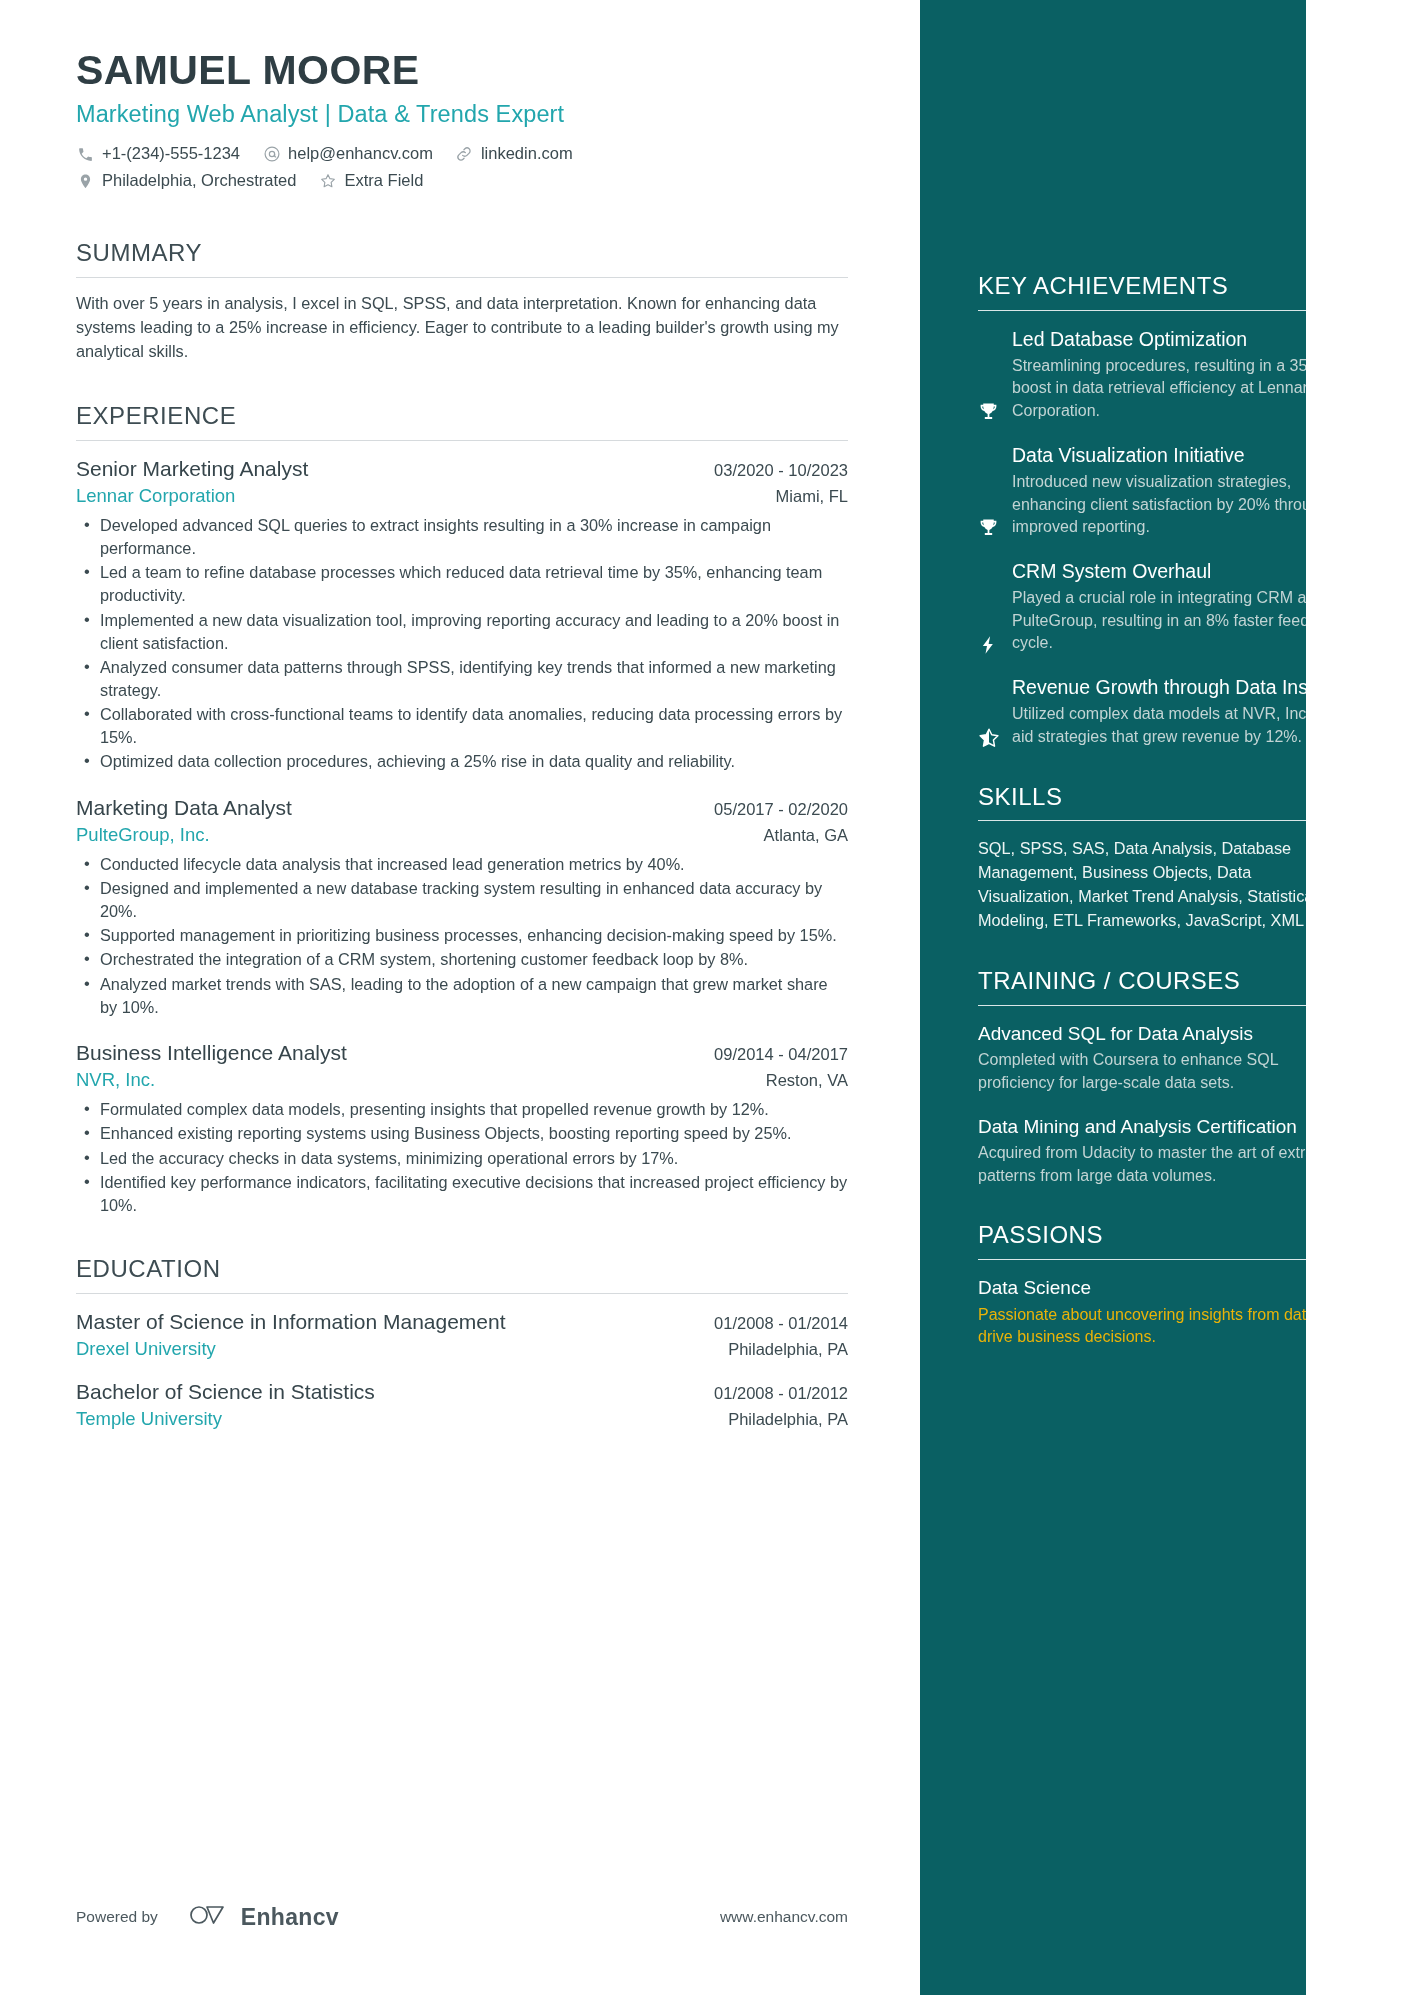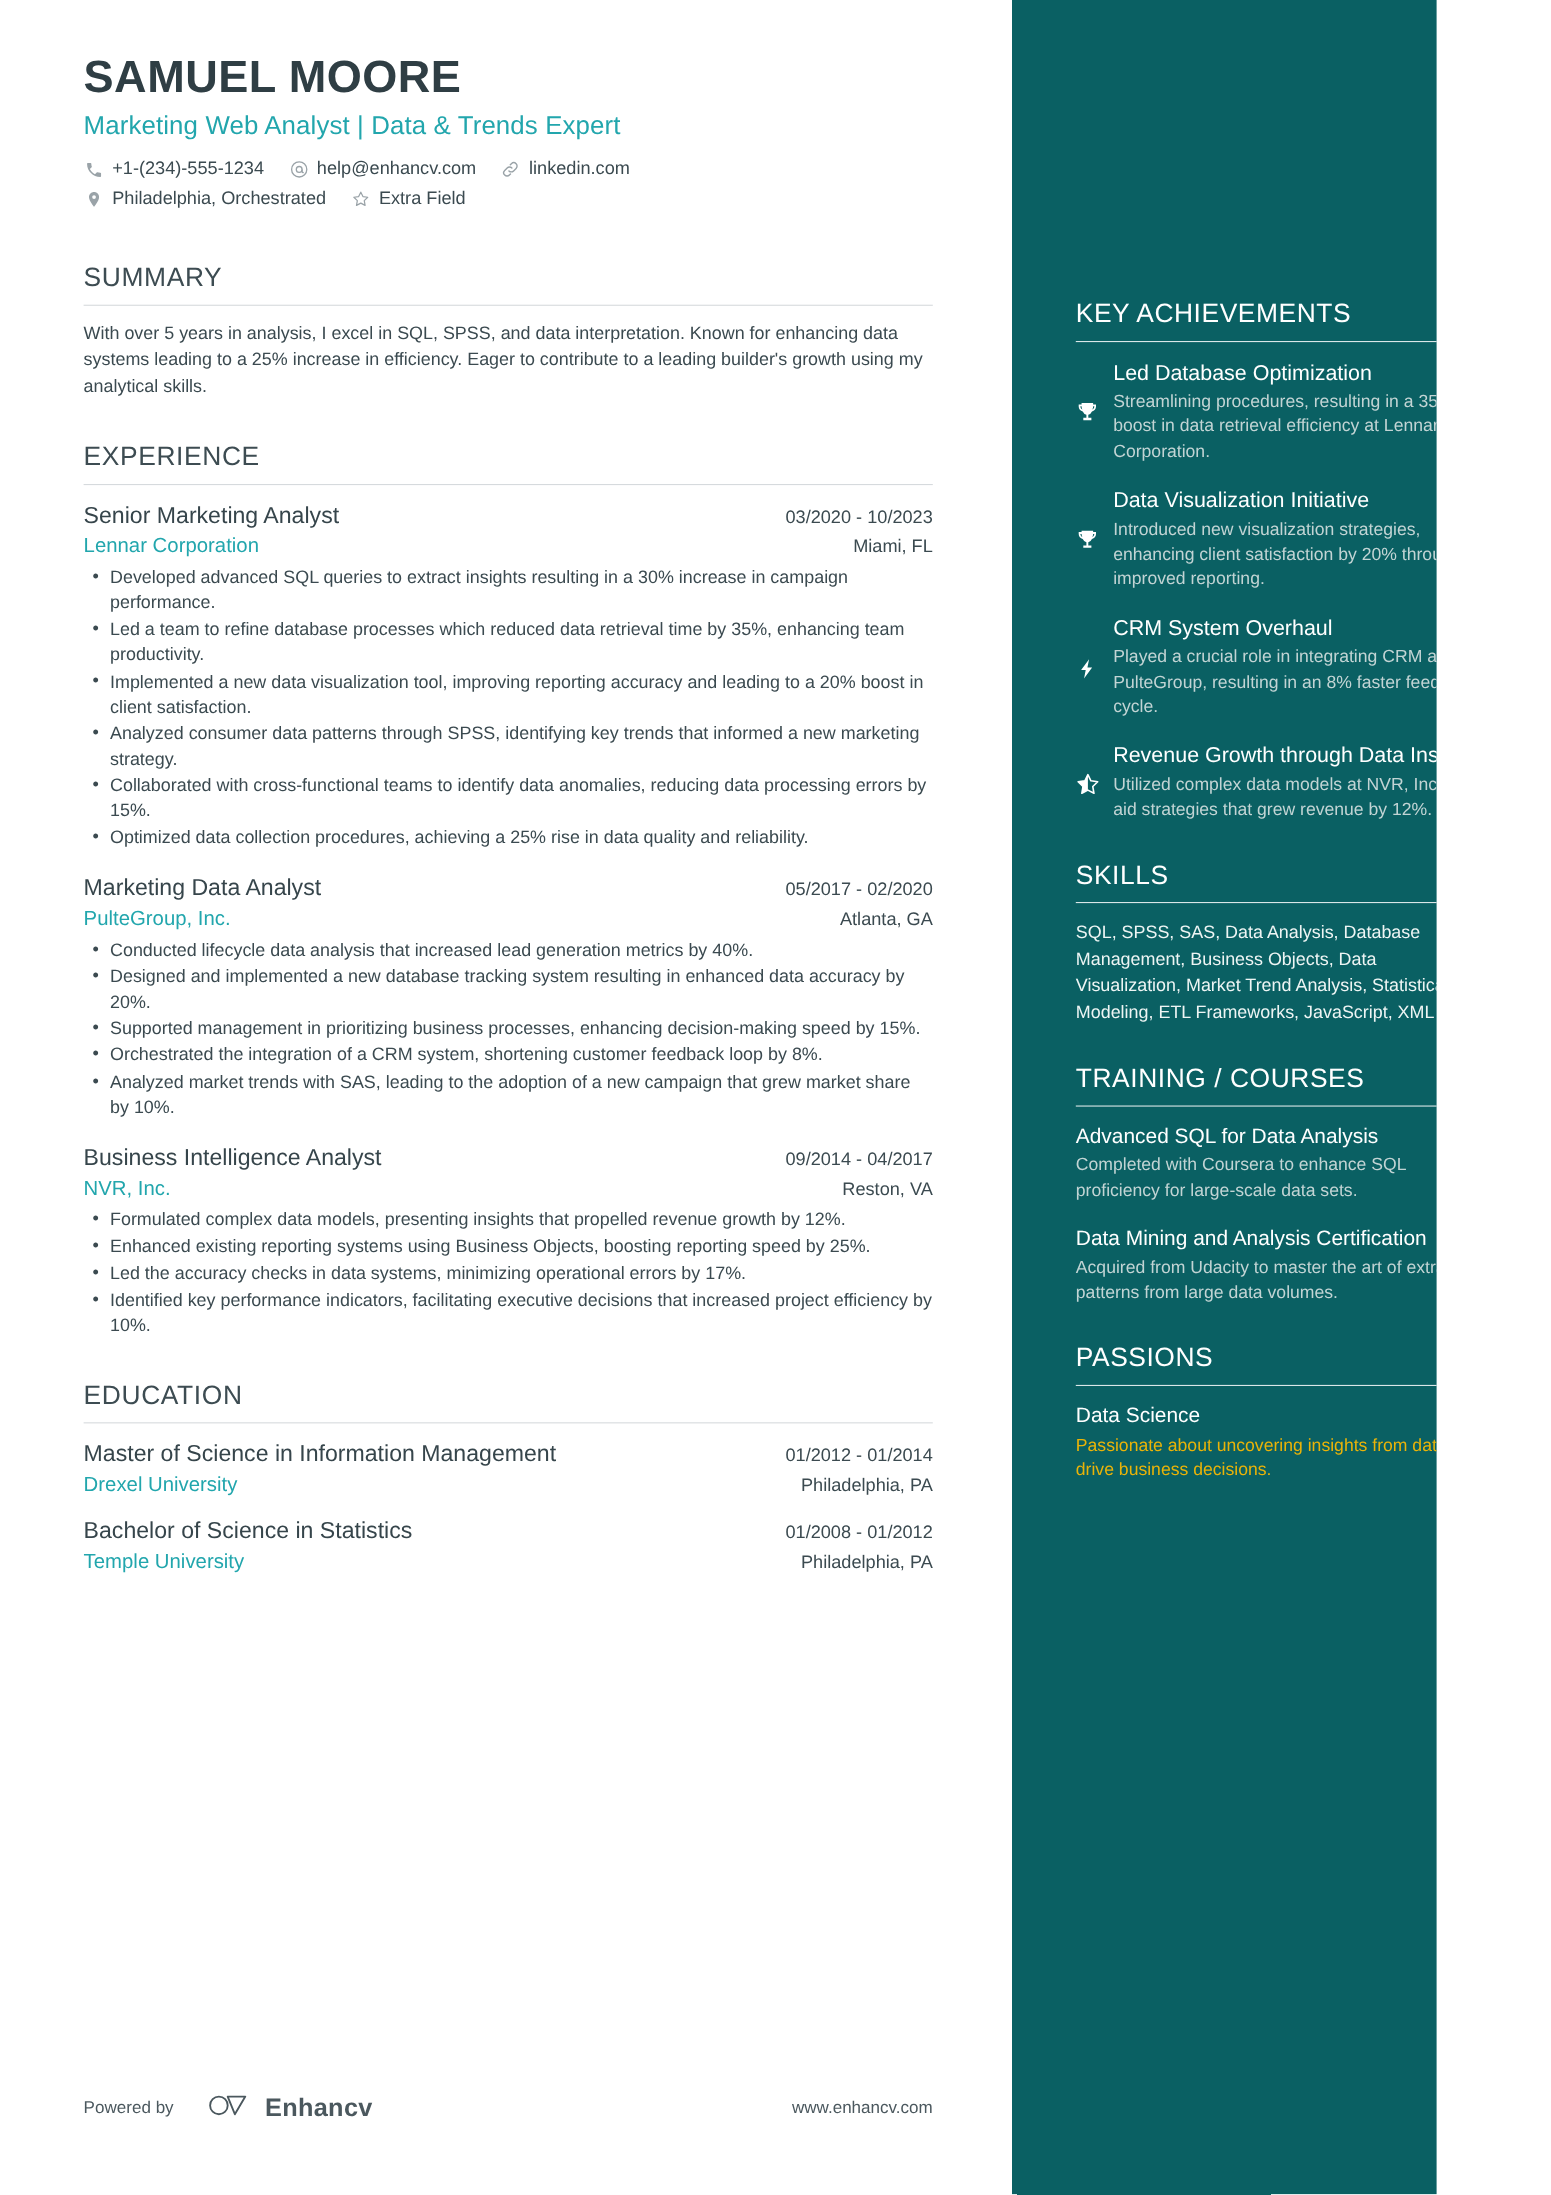--- a/index.html
+++ b/index.html
@@ -230,21 +230,21 @@
   .side-rule {
     height: 1px;
     background: #ffffff;
     opacity: 0.85;
     width: 100%;
     margin-bottom: 16px;
   }
 
   .ach-item {
     display: flex;
-    align-items: center;
+    align-items: flex-end;
     margin-bottom: 20px;
   }
   .ach-icon {
     flex: 0 0 34px;
     width: 34px;
     display: flex;
     align-items: flex-start;
     justify-content: flex-start;
     padding-top: 2px;
     color: #ffffff;
@@ -424,21 +424,21 @@
       </div>
     </div>
 
     <div class="section">
       <div class="sec-title">EDUCATION</div>
       <div class="sec-rule"></div>
 
       <div class="edu-entry first">
         <div class="entry-row">
           <div class="entry-title">Master of Science in Information Management</div>
-          <div class="entry-dates">01/2012 - 01/2014</div>
+          <div class="entry-dates">01/2008 - 01/2014</div>
         </div>
         <div class="entry-row2">
           <div class="entry-company">Drexel University</div>
           <div class="entry-location">Philadelphia, PA</div>
         </div>
       </div>
 
       <div class="edu-entry">
         <div class="entry-row">
           <div class="entry-title">Bachelor of Science in Statistics</div>

